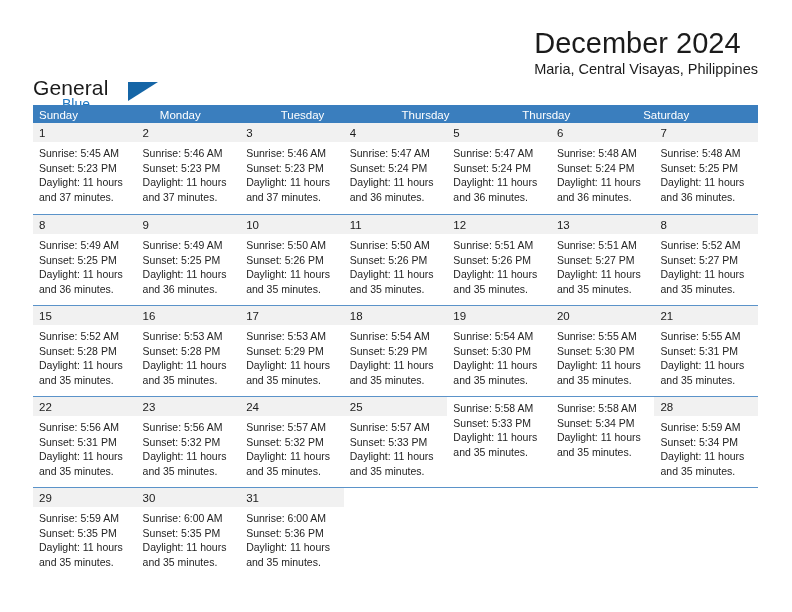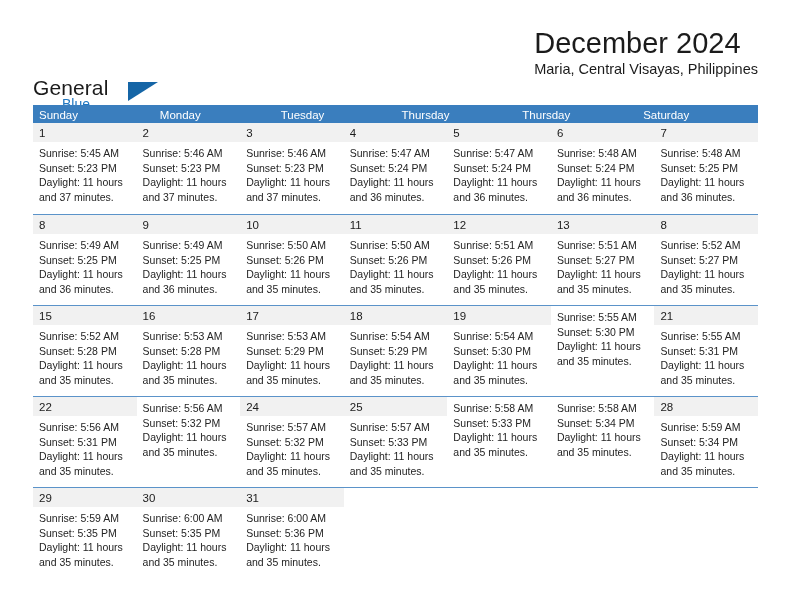--- a/index.html
+++ b/index.html
@@ -348,20 +348,21 @@
           <div class="cell">
             <div class="daynum-band"><span class="daynum">19</span></div>
             <div class="details">
               <div class="detail-line">Sunrise: 5:54 AM</div>
               <div class="detail-line">Sunset: 5:30 PM</div>
               <div class="detail-line">Daylight: 11 hours</div>
               <div class="detail-line">and 35 minutes.</div>
             </div>
           </div>
           <div class="cell">
+            <div class="daynum-band"><span class="daynum">20</span></div>
             <div class="details">
               <div class="detail-line">Sunrise: 5:55 AM</div>
               <div class="detail-line">Sunset: 5:30 PM</div>
               <div class="detail-line">Daylight: 11 hours</div>
               <div class="detail-line">and 35 minutes.</div>
             </div>
           </div>
           <div class="cell">
             <div class="daynum-band"><span class="daynum">21</span></div>
             <div class="details">
@@ -376,20 +377,21 @@
           <div class="cell">
             <div class="daynum-band"><span class="daynum">22</span></div>
             <div class="details">
               <div class="detail-line">Sunrise: 5:56 AM</div>
               <div class="detail-line">Sunset: 5:31 PM</div>
               <div class="detail-line">Daylight: 11 hours</div>
               <div class="detail-line">and 35 minutes.</div>
             </div>
           </div>
           <div class="cell">
+            <div class="daynum-band"><span class="daynum">23</span></div>
             <div class="details">
               <div class="detail-line">Sunrise: 5:56 AM</div>
               <div class="detail-line">Sunset: 5:32 PM</div>
               <div class="detail-line">Daylight: 11 hours</div>
               <div class="detail-line">and 35 minutes.</div>
             </div>
           </div>
           <div class="cell">
             <div class="daynum-band"><span class="daynum">24</span></div>
             <div class="details">

